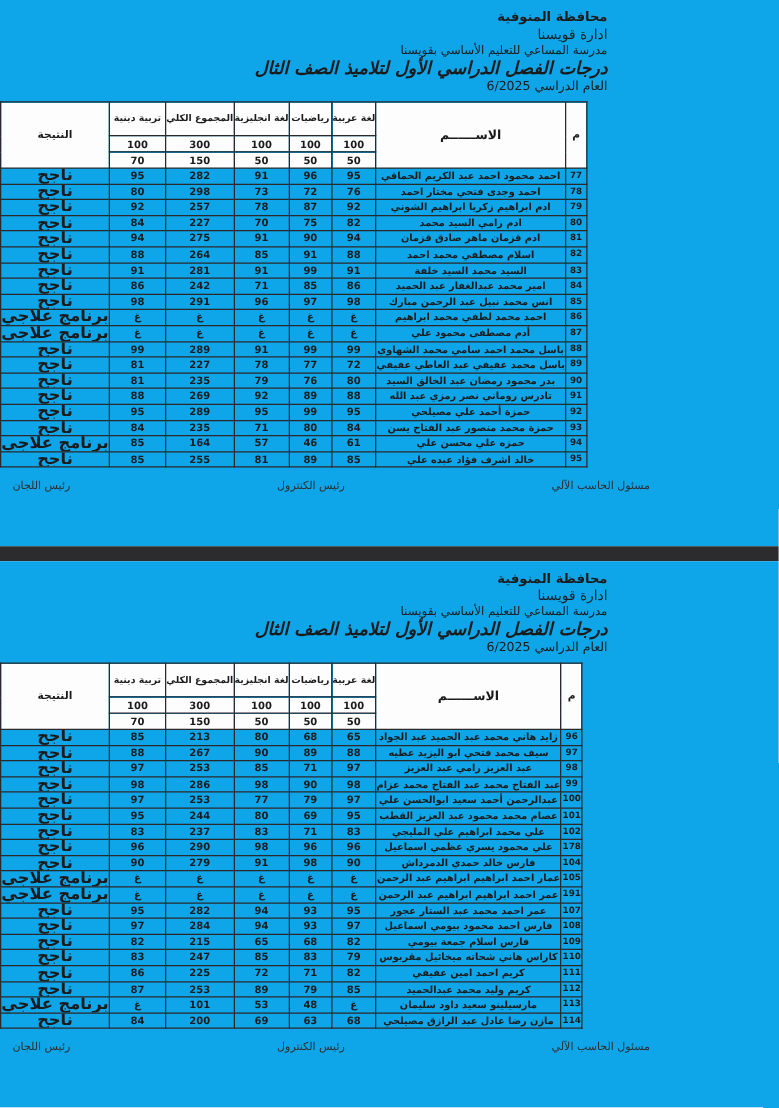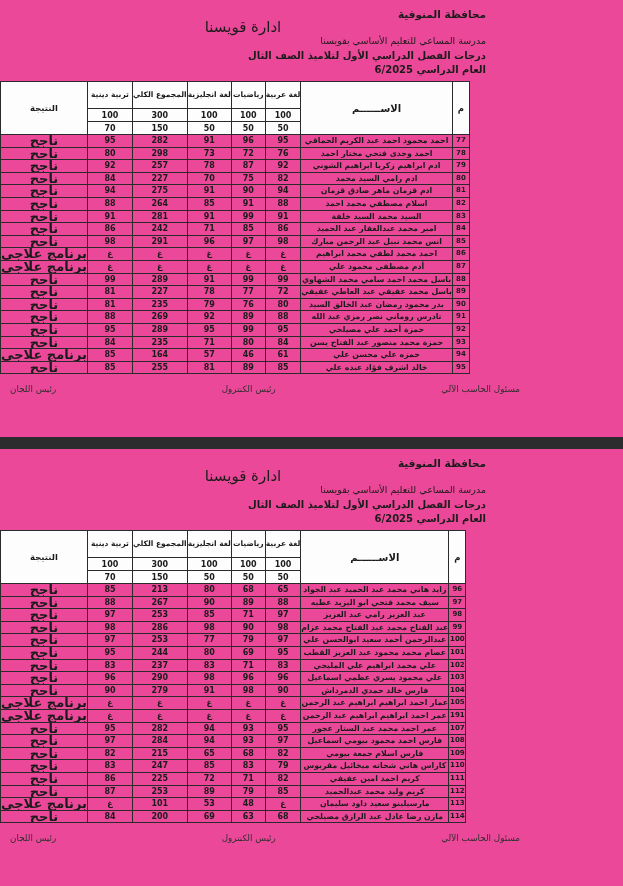--- a/index.html
+++ b/index.html
@@ -2,30 +2,30 @@
 <html lang="ar"><head>
 <meta charset="utf-8">
 <style>
   html,body{margin:0;padding:0;}
   body{
     width:623px;height:886px;overflow:hidden;
     background:#f6f6f6;
     font-family:"DejaVu Sans", sans-serif;
     color:#1b1b1b;
   }
-  .page{height:437px;background:#ec4899;overflow:hidden;}
+  .page{height:437px;background:#0ea5e9;overflow:hidden;}
   .divider{height:12px;background:#2c2c2e;}
   
   .head-block{direction:rtl;text-align:right;padding:7px 137px 0 0;}
   .hl{white-space:nowrap;}
   .hl1{font-size:10.5px;font-weight:bold;line-height:14px;}
-  .hl2{font-size:15px;line-height:13px;text-align:center;}
+  .hl2{font-size:11px;line-height:13px;}
   .hl3{font-size:9.5px;line-height:14px;}
-  .hl4{font-size:10px;font-weight:bold;line-height:15px;padding-left:10px;}
-  .hl5{font-size:10px;font-weight:bold;line-height:14px;padding-left:52px;}
+  .hl4{font-size:14px;font-weight:bold;line-height:15px;padding-left:10px;font-style:italic;}
+  .hl5{font-size:10px;font-weight:normal;line-height:14px;padding-left:52px;}
   
   table{
     border-collapse:collapse;direction:rtl;
     margin:4px 126px 0 0;
     table-layout:fixed;
   }
   th,td{
     border:1px solid #2a2a2a;
     padding:0;text-align:center;vertical-align:middle;
     overflow:hidden;white-space:nowrap;
@@ -394,21 +394,21 @@
           <td class="c-serial">102</td>
           <td class="c-name">علي محمد ابراهيم علي المليجي</td>
           <td class="c-arabic">83</td>
           <td class="c-math">71</td>
           <td class="c-english">83</td>
           <td class="c-total">237</td>
           <td class="c-religion">83</td>
           <td class="c-result">ناجح</td>
         </tr>
         <tr>
-          <td class="c-serial">103</td>
+          <td class="c-serial">178</td>
           <td class="c-name">علي محمود يسري عظمي اسماعيل</td>
           <td class="c-arabic">96</td>
           <td class="c-math">96</td>
           <td class="c-english">98</td>
           <td class="c-total">290</td>
           <td class="c-religion">96</td>
           <td class="c-result">ناجح</td>
         </tr>
         <tr>
           <td class="c-serial">104</td>

